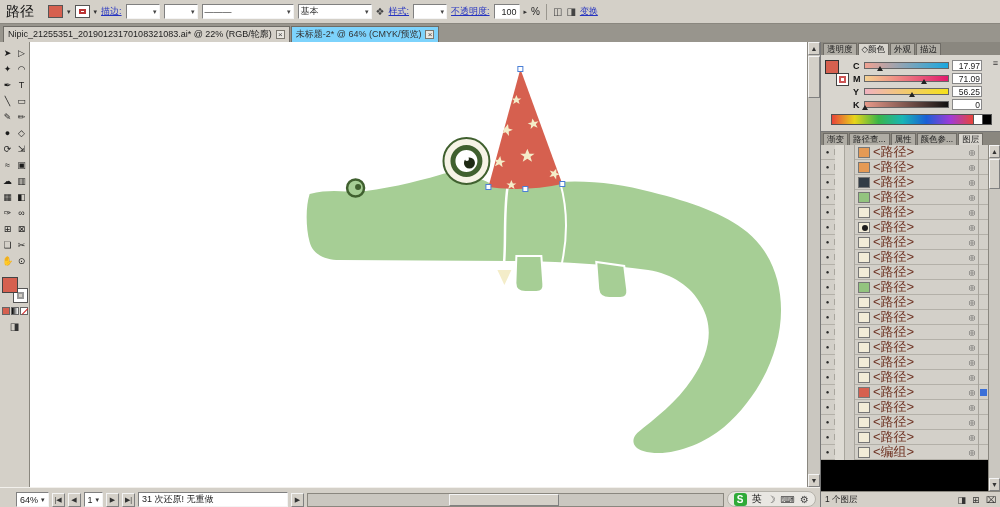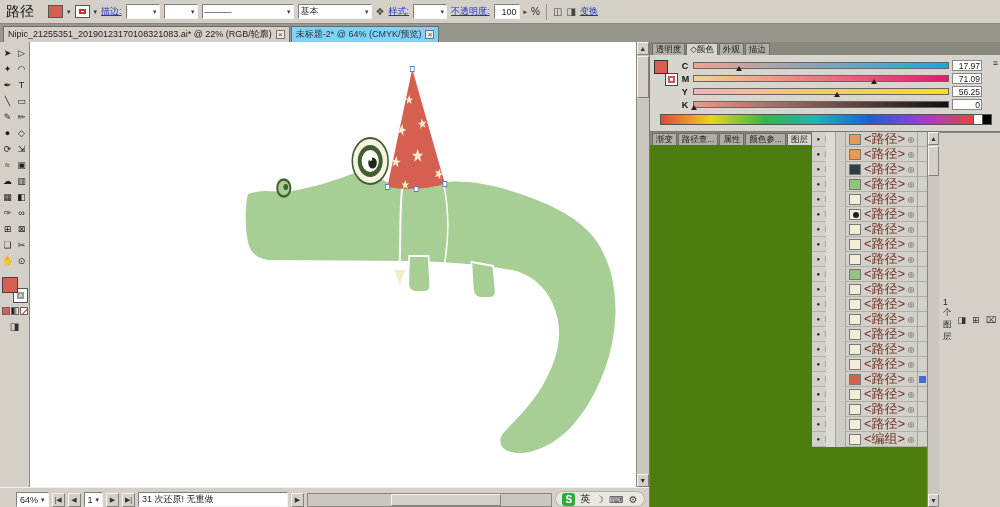--- a/index.html
+++ b/index.html
@@ -87,21 +87,21 @@
 .ch-label{width:8px;font-size:9px;font-weight:bold;color:#111}
 .ch-track{flex:1;height:7px;border:1px solid #666;position:relative}
 .ch-thumb{position:absolute;bottom:-3px;width:0;height:0;border:3px solid transparent;border-bottom:5px solid #222;transform:translateX(-50%)}
 .ch-value{width:30px;height:11px;background:#fff;border:1px solid #888;font-size:8.5px;display:flex;align-items:center;justify-content:flex-end;padding:0 1px}
 .spectrum-row{display:flex;margin:3px 4px 0 6px;height:11px}
 .spectrum{flex:1;border:1px solid #555;background:linear-gradient(to right,#e8443a,#e8d51a 16%,#3ab54a 33%,#18b5b5 50%,#1a5fd6 67%,#a03ad6 84%,#e8443a)}
 .spec-white{width:9px;background:#fff;border:1px solid #555;border-left:none}
 .spec-black{width:9px;background:#000;border:1px solid #555;border-left:none}
 .pmenu{position:absolute;right:2px;top:16px;font-size:9px;color:#333}
 
-.layers-panel{flex:1;display:flex;background:#4d7c0f;min-height:0}
+.layers-panel{flex:1;display:flex;flex-direction:column;background:#000000;min-height:0}
 .layers-body{flex:1;display:flex;min-height:0}
 .layers-rows{flex:1;overflow:hidden}
 .lrow{height:15px;display:flex;align-items:center;border-bottom:1px solid #b3b0a8;background:#d3d0c9}
 .l-eye{width:14px;text-align:center;font-size:6px;color:#2a2a2a;border-right:1px solid #a8a59d}
 .l-box{width:10px;height:15px;border-right:1px solid #a8a59d;background:#dedbd4}
 .l-box2{width:10px;height:15px;border-right:1px solid #a8a59d;background:#cfccc5}
 .l-thumb{width:12px;height:11px;border:1px solid #777;margin:0 3px;position:relative;flex:0 0 12px}
 .l-dot{position:absolute;left:3px;top:2px;width:6px;height:6px;border-radius:50%;background:#1c1c1c}
 .l-name{flex:1;font-size:13px;color:#6e3222;overflow:hidden;white-space:nowrap}
 .l-target{width:12px;font-size:8px;color:#555;text-align:center}

